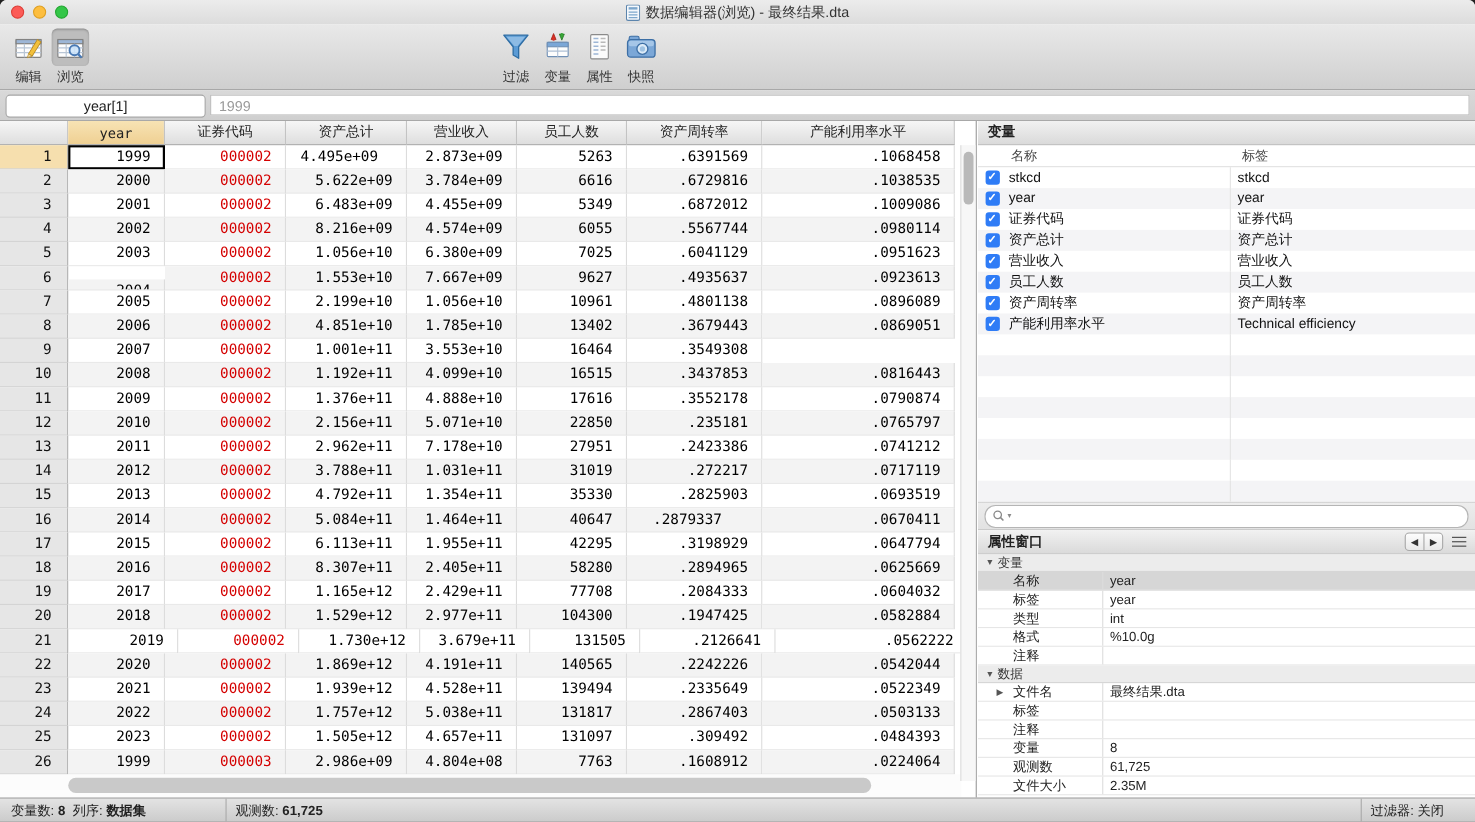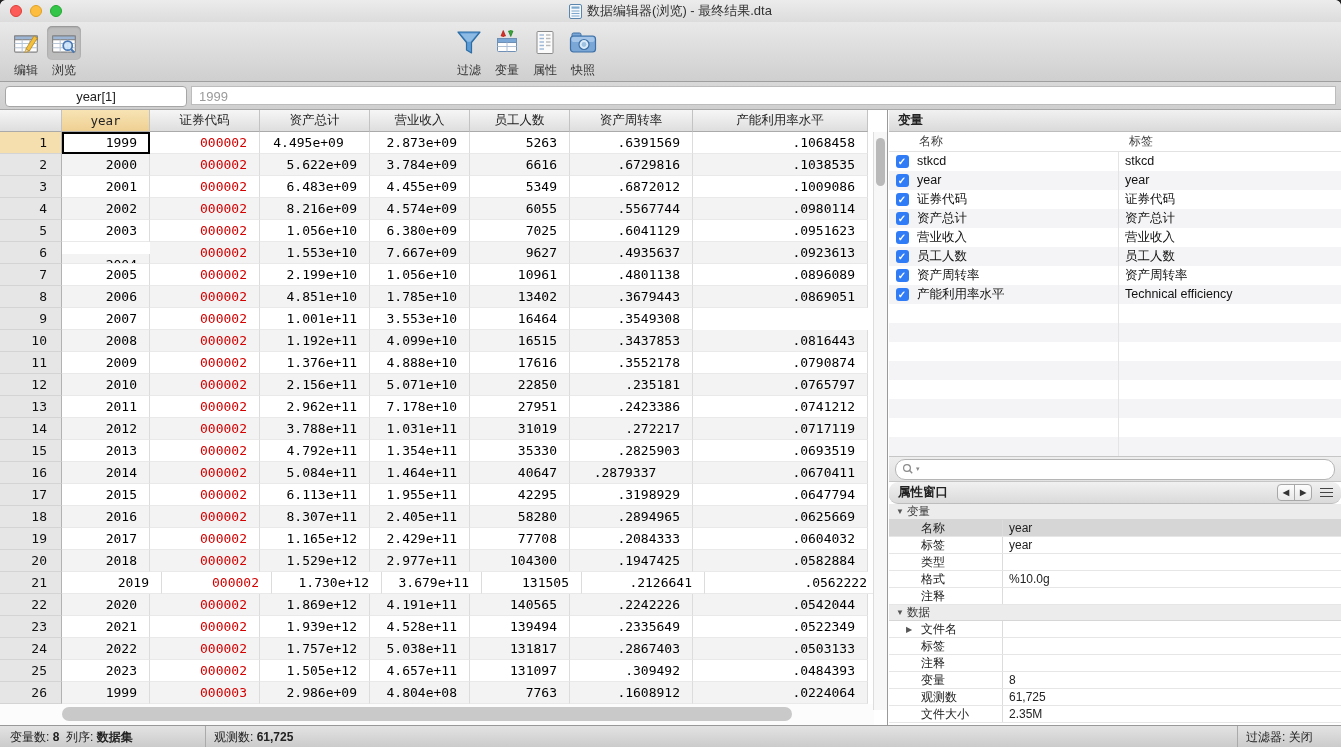--- a/index.html
+++ b/index.html
@@ -70,21 +70,21 @@
   .cb-col{width:26px;display:flex;justify-content:center;}
   .checkbox{width:13px;height:13px;border-radius:3px;background:#2f7cf6;color:#fff;font-size:10px;
     line-height:13px;text-align:center;font-weight:bold;}
   .vname{width:204px;padding-left:2px;border-right:1px solid #e4e4e4;box-sizing:border-box;height:19px;line-height:19px;}
   .vlabel{flex:1;padding-left:6px;height:19px;line-height:19px;}
   .search-strip{height:26px;background:linear-gradient(#ededed,#e2e2e2);border-top:1px solid #c6c6c6;
     border-bottom:1px solid #c6c6c6;box-sizing:border-box;display:flex;align-items:center;padding:0 6px;}
   .searchbox{flex:1;height:19px;background:#fff;border:1px solid #b5b5b5;border-radius:10px;
     display:flex;align-items:center;padding-left:6px;gap:2px;}
   .props-hd{height:22px;background:linear-gradient(#f1f1f1,#dadada);border-bottom:1px solid #bdbdbd;
-    box-sizing:border-box;display:flex;align-items:center;font-size:12.5px;font-weight:bold;color:#222;padding-left:9px;border-radius:9px;}
+    box-sizing:border-box;display:flex;align-items:center;font-size:12.5px;font-weight:bold;color:#222;padding-left:9px;}
   .hd-controls{margin-left:auto;display:flex;align-items:center;gap:8px;padding-right:8px;}
   .pager{display:flex;border:1px solid #a8a8a8;border-radius:4px;background:linear-gradient(#fdfdfd,#e8e8e8);height:15px;}
   .pager span{width:16px;font-size:8px;color:#333;text-align:center;line-height:15px;}
   .pager span:first-child{border-right:1px solid #a8a8a8;}
   .burger{display:flex;flex-direction:column;gap:2.5px;}
   .burger i{display:block;width:13px;height:1.5px;background:#444;}
   .sec-hd{height:16px;background:#ececec;border-bottom:1px solid #d6d6d6;font-size:11.5px;color:#333;
     display:flex;align-items:center;padding-left:7px;gap:3px;box-sizing:border-box;}
   .tri{font-size:8px;color:#555;}
   .prop-row{display:flex;height:17px;border-bottom:1px solid #e6e6e6;box-sizing:border-box;font-size:12px;color:#222;}
@@ -663,20 +663,21 @@
           <div class="prop-row">
             <div class="p-label">
         
         <span>标签</span></div>
       <div class="p-value">year</div>
           </div>
           <div class="prop-row">
             <div class="p-label">
         
         <span>类型</span></div>
+      <div class="p-value">int</div>
           </div>
           <div class="prop-row">
             <div class="p-label">
         
         <span>格式</span></div>
       <div class="p-value">%10.0g</div>
           </div>
           <div class="prop-row">
             <div class="p-label">
         
@@ -684,20 +685,21 @@
       <div class="p-value"></div>
           </div>
           <div class="sec-hd">
             <span class="tri">▼</span>
     <span>数据</span>
           </div>
           <div class="prop-row">
             <div class="p-label">
         <span class="disc">▶</span>
         <span>文件名</span></div>
+      <div class="p-value">最终结果.dta</div>
           </div>
           <div class="prop-row">
             <div class="p-label">
         
         <span>标签</span></div>
       <div class="p-value"></div>
           </div>
           <div class="prop-row">
             <div class="p-label">
         

